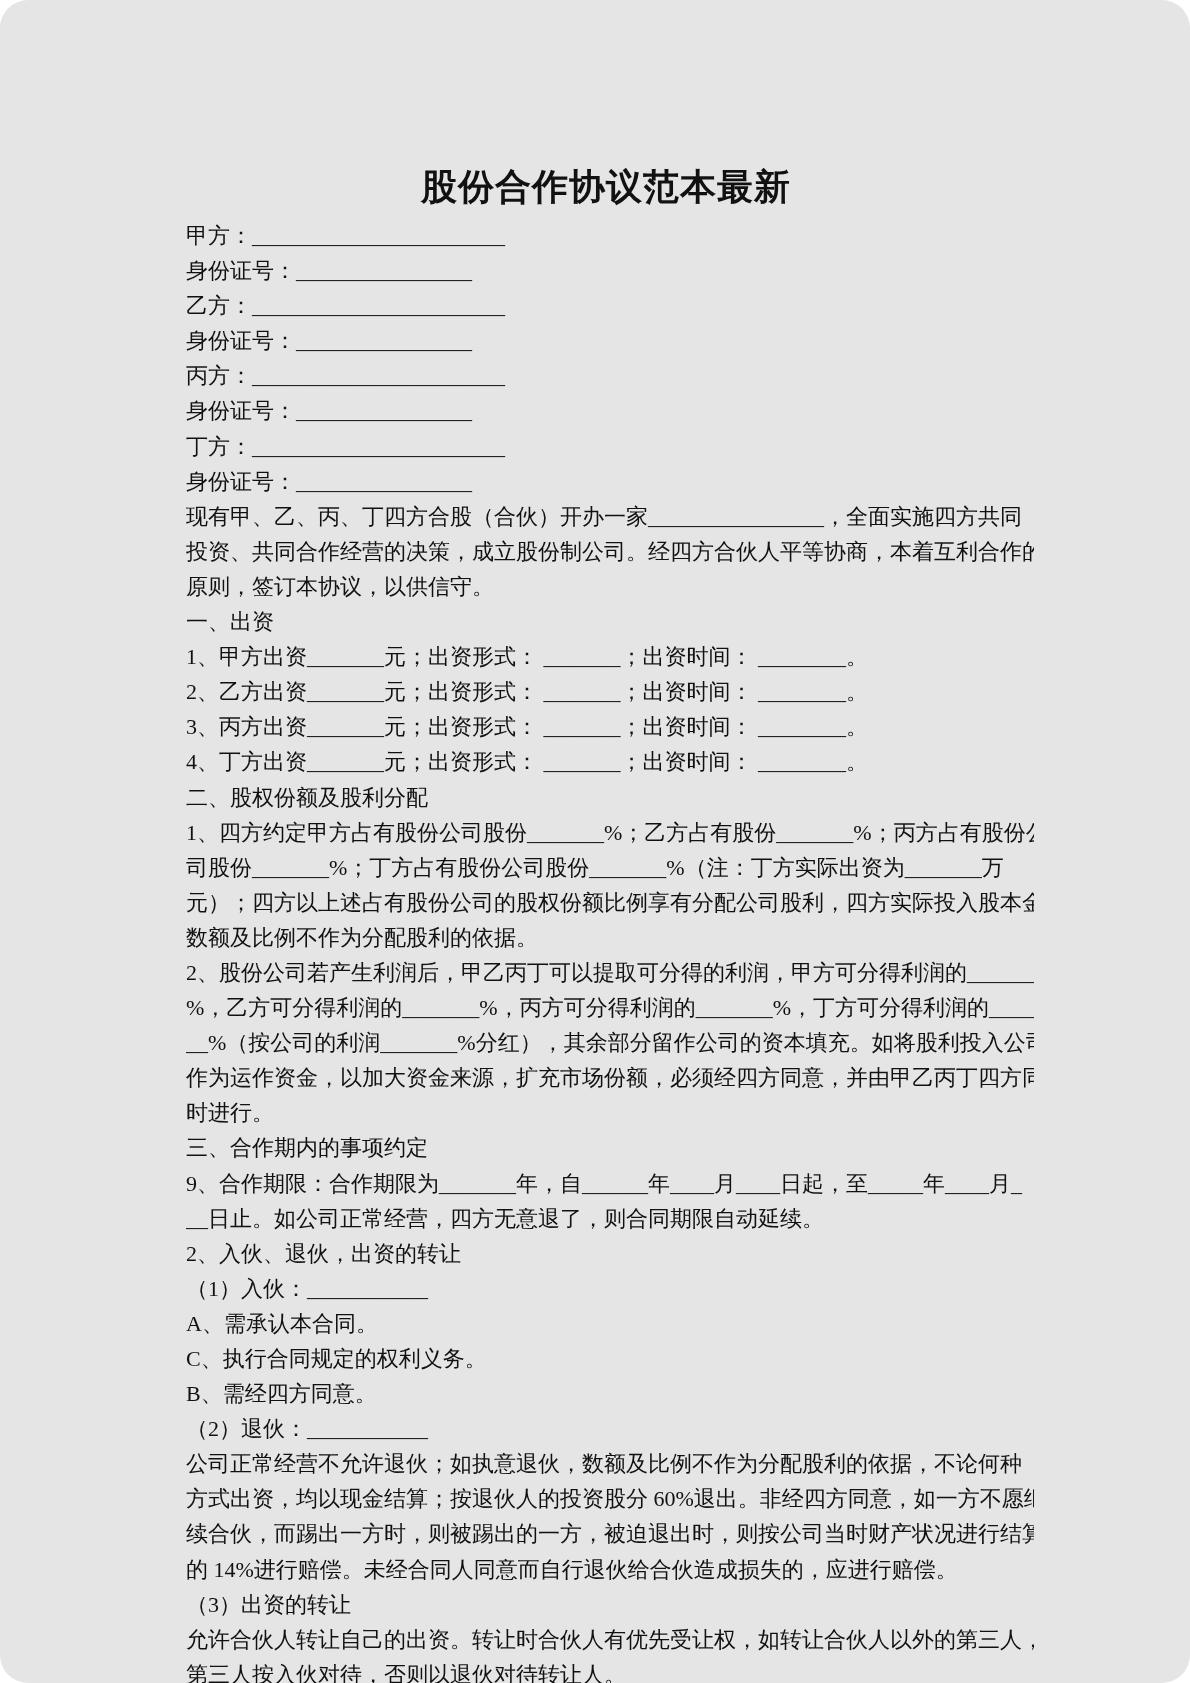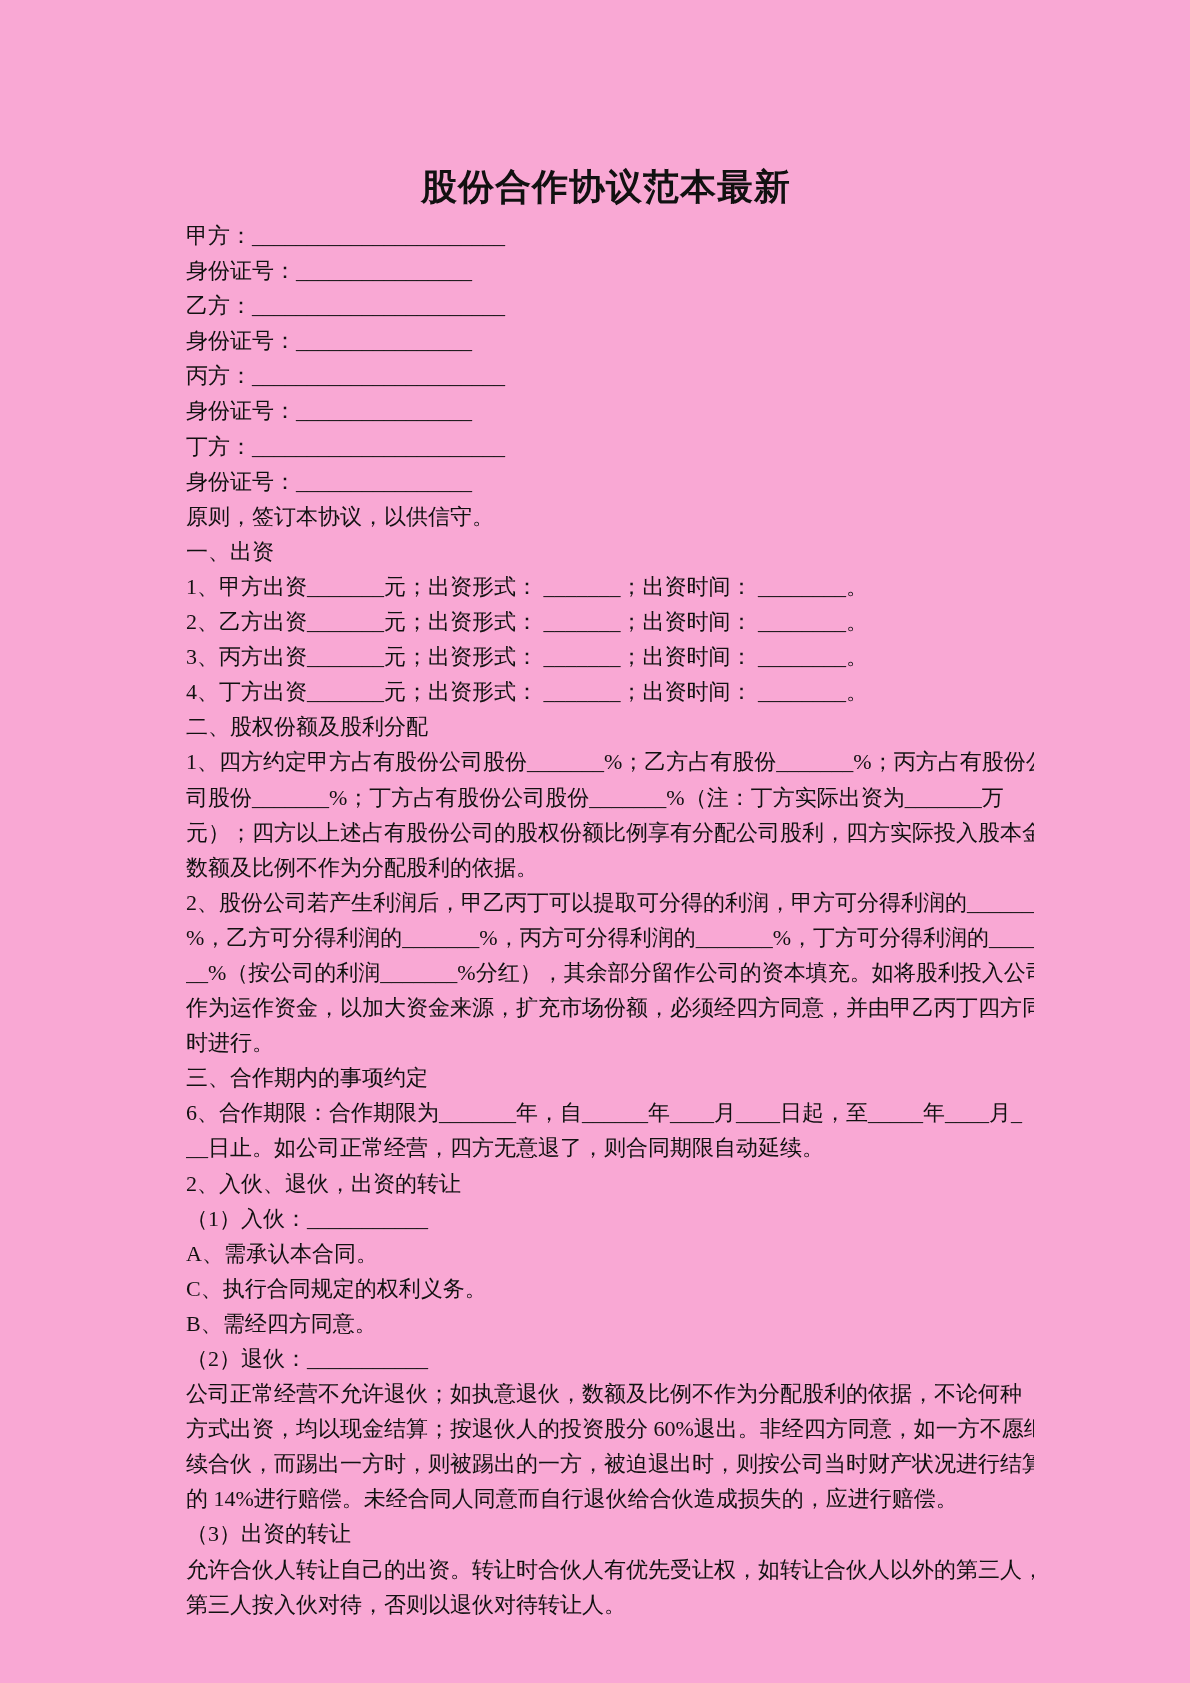--- a/index.html
+++ b/index.html
@@ -1,25 +1,26 @@
 <!DOCTYPE html>
 <html><head>
 <meta charset="utf-8">
 <style>
   html,body{margin:0;padding:0;background:#ffffff;}
   .page{
     position:relative;
     width:1190px;
     height:1683px;
-    background:#f9a8d4;
+    background:#e5e5e5;
     box-sizing:border-box;
     padding:166px 160px 0 182px;
     font-family:"Liberation Serif","DejaVu Serif",serif;
     color:#111111;
     overflow:hidden;
+    border-radius:28px;
   }
   .doc-title{
     margin:0 0 12px 0;
     width:848px;
     font-size:36px;
     line-height:42px;
     font-weight:700;
     text-align:center;
     letter-spacing:1px;
     white-space:nowrap;
@@ -39,38 +40,40 @@
 <div class="page">
   <h1 class="doc-title">股份合作协议范本最新</h1>
   <p class="line">甲方：_______________________</p>
   <p class="line">身份证号：________________</p>
   <p class="line">乙方：_______________________</p>
   <p class="line">身份证号：________________</p>
   <p class="line">丙方：_______________________</p>
   <p class="line">身份证号：________________</p>
   <p class="line">丁方：_______________________</p>
   <p class="line">身份证号：________________</p>
+  <p class="line">现有甲、乙、丙、丁四方合股（合伙）开办一家________________，全面实施四方共同</p>
+  <p class="line">投资、共同合作经营的决策，成立股份制公司。经四方合伙人平等协商，本着互利合作的</p>
   <p class="line">原则，签订本协议，以供信守。</p>
   <p class="line">一、出资</p>
   <p class="line">1、甲方出资_______元；出资形式： _______；出资时间： ________。</p>
   <p class="line">2、乙方出资_______元；出资形式： _______；出资时间： ________。</p>
   <p class="line">3、丙方出资_______元；出资形式： _______；出资时间： ________。</p>
   <p class="line">4、丁方出资_______元；出资形式： _______；出资时间： ________。</p>
   <p class="line">二、股权份额及股利分配</p>
   <p class="line">1、四方约定甲方占有股份公司股份_______%；乙方占有股份_______%；丙方占有股份公</p>
   <p class="line">司股份_______%；丁方占有股份公司股份_______%（注：丁方实际出资为_______万</p>
   <p class="line">元）；四方以上述占有股份公司的股权份额比例享有分配公司股利，四方实际投入股本金</p>
   <p class="line">数额及比例不作为分配股利的依据。</p>
   <p class="line">2、股份公司若产生利润后，甲乙丙丁可以提取可分得的利润，甲方可分得利润的________</p>
   <p class="line">%，乙方可分得利润的_______%，丙方可分得利润的_______%，丁方可分得利润的______</p>
   <p class="line">__%（按公司的利润_______%分红），其余部分留作公司的资本填充。如将股利投入公司</p>
   <p class="line">作为运作资金，以加大资金来源，扩充市场份额，必须经四方同意，并由甲乙丙丁四方同</p>
   <p class="line">时进行。</p>
   <p class="line">三、合作期内的事项约定</p>
-  <p class="line">6、合作期限：合作期限为_______年，自______年____月____日起，至_____年____月_</p>
+  <p class="line">9、合作期限：合作期限为_______年，自______年____月____日起，至_____年____月_</p>
   <p class="line">__日止。如公司正常经营，四方无意退了，则合同期限自动延续。</p>
   <p class="line">2、入伙、退伙，出资的转让</p>
   <p class="line">（1）入伙：___________</p>
   <p class="line">A、需承认本合同。</p>
   <p class="line">C、执行合同规定的权利义务。</p>
   <p class="line">B、需经四方同意。</p>
   <p class="line">（2）退伙：___________</p>
   <p class="line">公司正常经营不允许退伙；如执意退伙，数额及比例不作为分配股利的依据，不论何种</p>
   <p class="line">方式出资，均以现金结算；按退伙人的投资股分 60%退出。非经四方同意，如一方不愿继</p>
   <p class="line">续合伙，而踢出一方时，则被踢出的一方，被迫退出时，则按公司当时财产状况进行结算</p>

